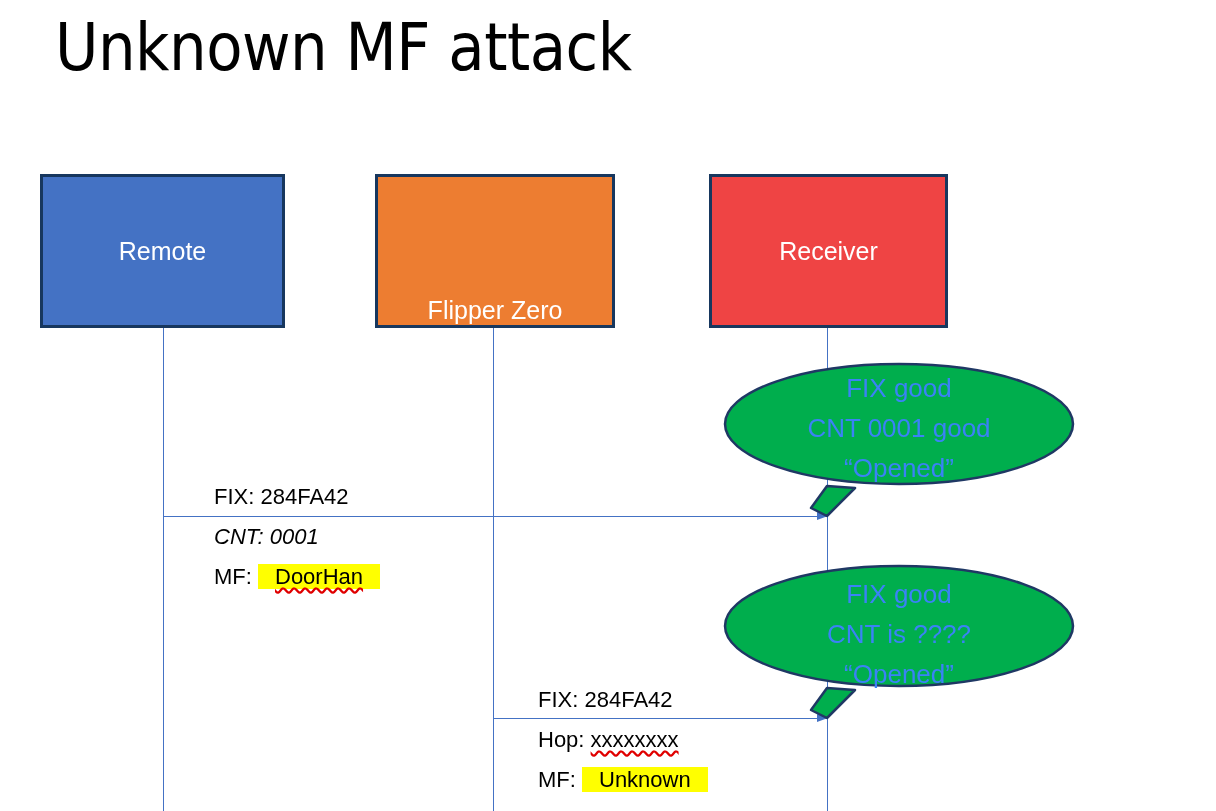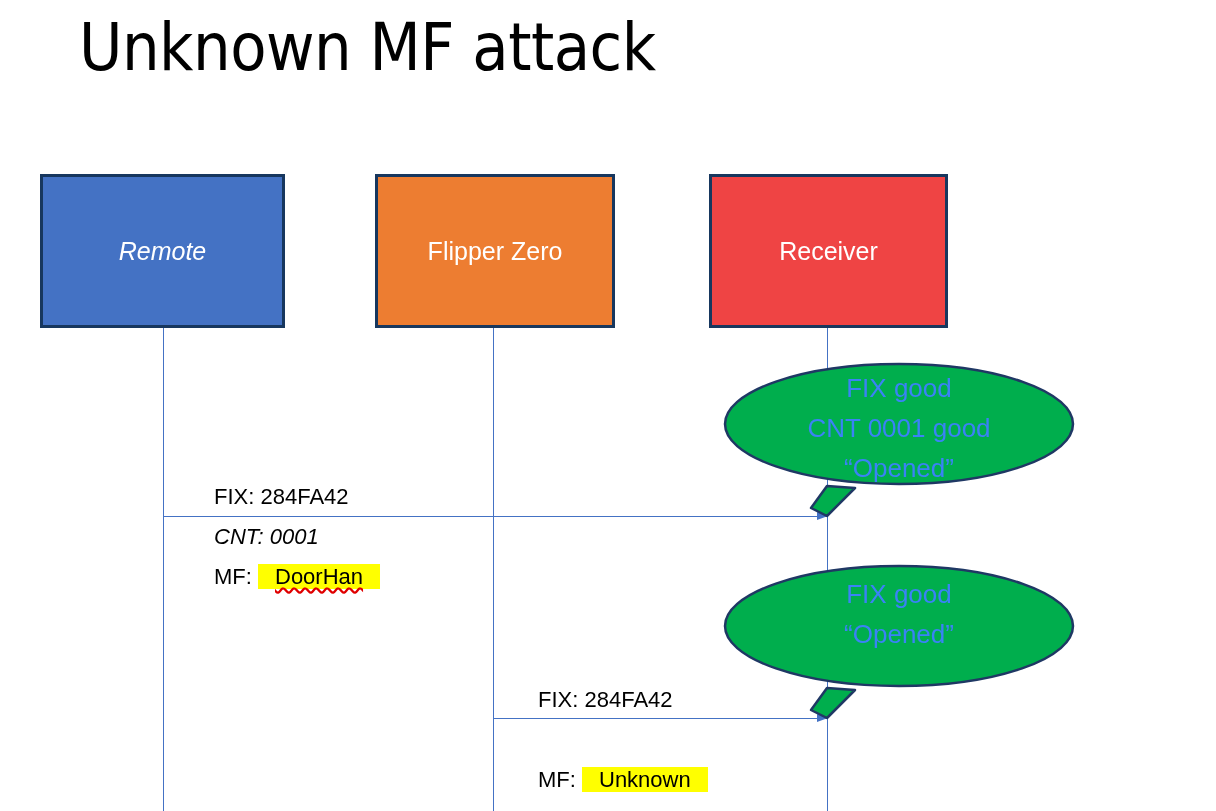--- a/index.html
+++ b/index.html
@@ -23,42 +23,41 @@
     position: absolute;
     left: 55px;
     top: 8px;
     font-family: "DejaVu Sans Condensed", "Liberation Sans", sans-serif;
     font-weight: 300;
     font-size: 66px;
     line-height: 80px;
     color: #000000;
     letter-spacing: -0.5px;
     white-space: nowrap;
-    margin-left: 24px;
   }
 
   
   .actor-box {
     position: absolute;
     box-sizing: border-box;
     border: 3px solid #17375E;
     display: flex;
     align-items: center;
     justify-content: center;
   }
   .actor-label {
     color: #ffffff;
     font-size: 25px;
     font-weight: 400;
     line-height: 30px;
     text-align: center;
     white-space: nowrap;
   }
-  #box-remote  { left: 40px;  top: 174px; width: 245px; height: 154px; background: #4472C4; font-style: italic; }
-  #box-flipper { left: 375px; top: 174px; width: 240px; height: 154px; background: #ED7D31; }
+  #box-remote  { left: 40px;  top: 174px; width: 245px; height: 154px; background: #4472C4; }
+  #box-flipper { left: 375px; top: 174px; width: 240px; height: 154px; background: #ED7D31; align-items: flex-end; }
   #box-receiver{ left: 709px; top: 174px; width: 239px; height: 154px; background: #ef4444; }
 
   
   .lifeline {
     position: absolute;
     width: 1px;
     background: #4472C4;
   }
   #lifeline-remote   { left: 163px; top: 328px; height: 483px; }
   #lifeline-flipper  { left: 493px; top: 328px; height: 483px; }
@@ -149,20 +148,21 @@
   <div class="lifeline" id="lifeline-flipper"></div>
   <div class="lifeline" id="lifeline-receiver"></div>
 
   <div class="msg-arrow" id="arrow-1"></div>
   <div class="msg-text" id="msg1-line1">FIX: 284FA42</div>
   <div class="msg-text" id="msg1-line2">CNT: 0001</div>
   <div class="msg-text" id="msg1-line3"><span>MF: </span><span class="hl sq">DoorHan</span></div>
 
   <div class="msg-arrow" id="arrow-2"></div>
   <div class="msg-text" id="msg2-line1">FIX: 284FA42</div>
+  <div class="msg-text" id="msg2-line2"><span>Hop: </span><span class="sq">xxxxxxxx</span></div>
   <div class="msg-text" id="msg2-line3"><span>MF: </span><span class="hl">Unknown</span></div>
 
   <div class="callout" id="callout-1">
     <svg width="352" height="158" viewBox="0 0 352 158">
       <path d="M 104,124 L 88,146 L 104,154 L 132,126 Z" fill="#00AE4D" stroke="#1F3864" stroke-width="2.5" stroke-linejoin="round"></path>
       <ellipse cx="176" cy="62" rx="174" ry="60" fill="#00AE4D" stroke="#1F3864" stroke-width="2.5"></ellipse>
     </svg>
     <div class="callout-text">
       <div>FIX good</div>
       <div>CNT 0001 good</div>
@@ -170,17 +170,18 @@
     </div>
   </div>
 
   <div class="callout" id="callout-2">
     <svg width="352" height="158" viewBox="0 0 352 158">
       <path d="M 104,124 L 88,146 L 104,154 L 132,126 Z" fill="#00AE4D" stroke="#1F3864" stroke-width="2.5" stroke-linejoin="round"></path>
       <ellipse cx="176" cy="62" rx="174" ry="60" fill="#00AE4D" stroke="#1F3864" stroke-width="2.5"></ellipse>
     </svg>
     <div class="callout-text">
       <div>FIX good</div>
+      <div>CNT is ????</div>
       <div>“Opened”</div>
     </div>
   </div>
 
 </div>
 
 </body></html>

